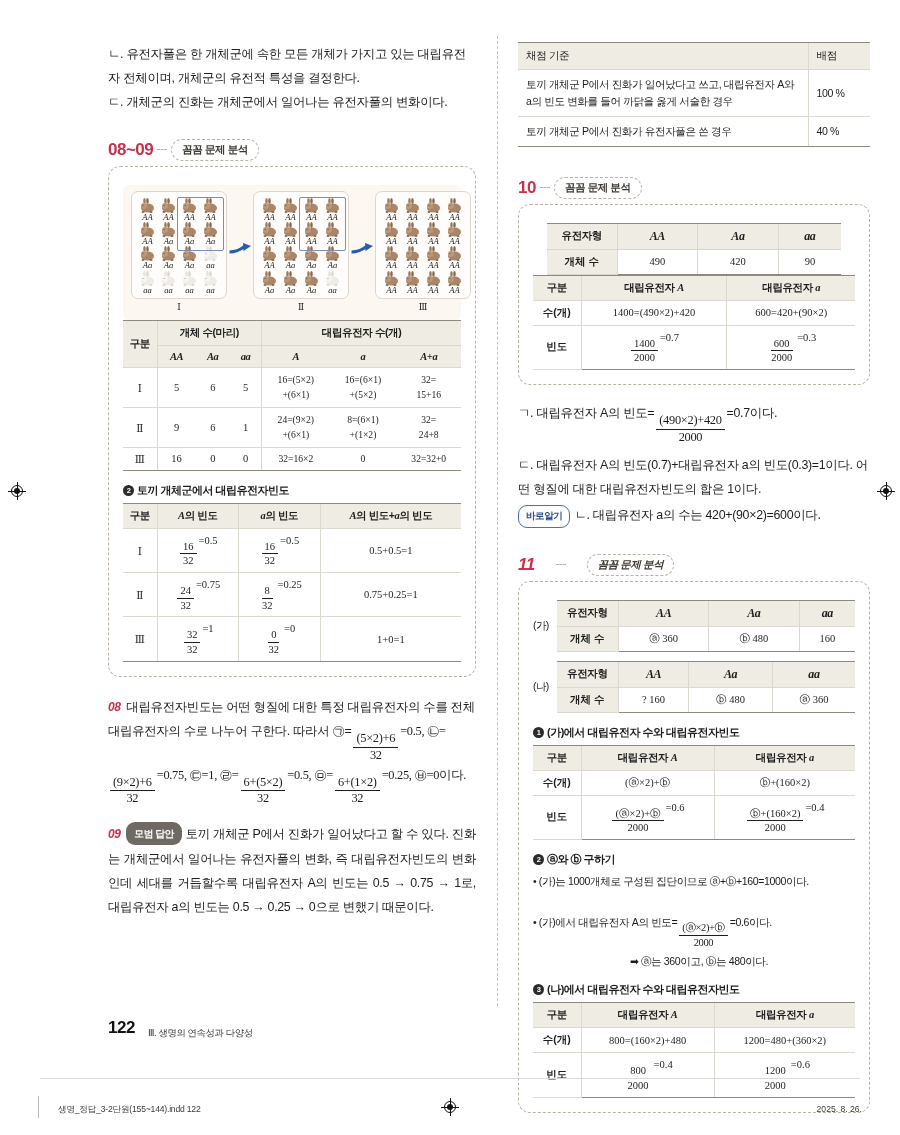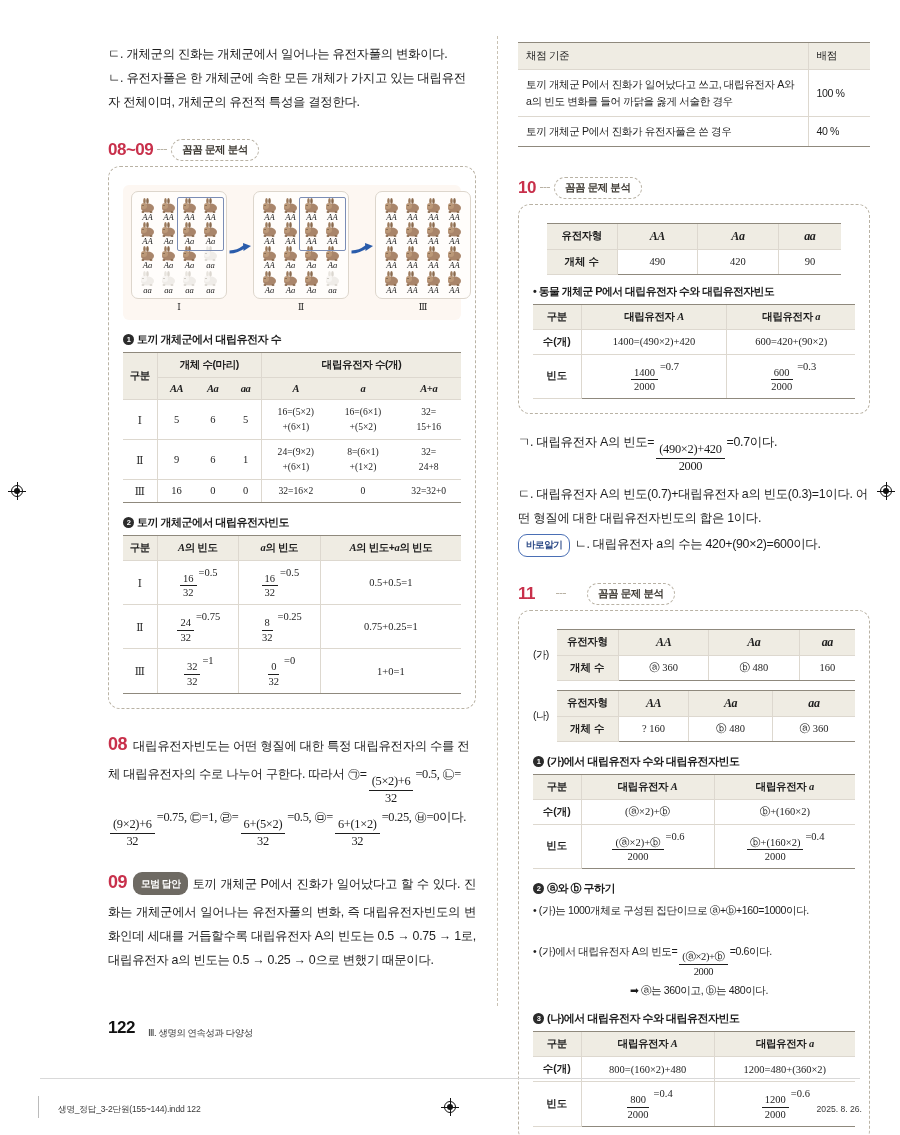--- a/index.html
+++ b/index.html
@@ -36,21 +36,21 @@
   
   .frac { display:inline-flex; flex-direction:column; align-items:center;
           vertical-align:-0.55em; margin:0 2px; line-height:1.12;
           font-family:"Liberation Serif","DejaVu Serif",serif; }
   .frac .num { border-bottom:1px solid #1d1d1d; padding:0 3px 1px 3px; }
   .frac .den { padding:1px 3px 0 3px; }
   .frac.sm { font-size:10.5px; }
 
   
   .qnum { color:#c8304b; font-weight:bold; font-size:17px; letter-spacing:-0.5px; }
-  .qnum-inline { color:#c8304b; font-weight:bold; font-size:18px; margin-right:6px; letter-spacing:-0.5px;}
+  .qnum-inline { color:#c8304b; font-weight:bold; font-size:12px; margin-right:6px; letter-spacing:-0.5px;font-style:italic;}
 
   
   .analysis-box { position:relative; border:1px dashed #b9b2a4; border-radius:12px;
                   padding:20px 14px 14px 14px; margin-top:14px; background:#fff; }
   .tagpill { border:1px dashed #b9b2a4; border-radius:11px; background:#fff;
              padding:3px 10px 3px 10px; font-size:10.5px; font-weight:bold;
              color:#3e3a33; letter-spacing:-0.4px; }
   .dashlink { width:10px; height:1px; border-top:1px dashed #b9b2a4; }
 
   
@@ -133,22 +133,22 @@
   <div class="reg-dot" style="left:883px; top:488px; width:6px; height:6px;"></div>
 
   <div class="reg-mark" style="left:441px; top:1098px;"></div>
   <div class="reg-circle" style="left:444px; top:1101px; width:12px; height:12px;"></div>
   <div class="reg-dot" style="left:447px; top:1104px; width:6px; height:6px;"></div>
 
   <div class="col-divider"></div>
 
   <div class="col-left">
 
+    <div class="body-text">ㄴ. 유전자풀은 한 개체군에 속한 모든 개체가 가지고 있는 대립유전자 전체이며, 개체군의 유전적 특성을 결정한다.</div>
     <div class="body-text">ㄷ. 개체군의 진화는 개체군에서 일어나는 유전자풀의 변화이다.</div>
-    <div class="body-text">ㄴ. 유전자풀은 한 개체군에 속한 모든 개체가 가지고 있는 대립유전자 전체이며, 개체군의 유전적 특성을 결정한다.</div>
 
     <div style="position:relative; margin-top:24px;">
       <div style="display:flex; align-items:center; gap:4px; margin-bottom:-9px; position:relative; z-index:3;">
         <span class="qnum">08~09</span>
         <span class="dashlink"></span>
         <span class="tagpill">꼼꼼 문제 분석</span>
       </div>
 
       <div class="analysis-box" style="padding-top:18px;">
 
@@ -772,23 +772,20 @@
                       <div class="glab">AA</div>
                     </div>
                 </div>
               </div>
               <div class="roman">Ⅲ</div>
             </div>
 
           </div>
         </div>
 
-        <div class="sec-label">
-          <span class="numdot">1</span><span>토끼 개체군에서 대립유전자 수</span>
-        </div>
         <table class="tbl">
           <thead>
             <tr>
               <th rowspan="2" style="width:34px;">구분</th>
               <th colspan="3" class="vl">개체 수(마리)</th>
               <th colspan="3" class="vl">대립유전자 수(개)</th>
             </tr>
             <tr>
               <th class="vl mathit">AA</th>
               <th class="mathit">Aa</th>
@@ -973,21 +970,20 @@
               <tr>
                 <th style="background:#efece3; font-weight:bold;">개체 수</th>
                 <td class="vl serif">490</td>
                 <td class="vl serif">420</td>
                 <td class="vl serif">90</td>
               </tr>
             </tbody>
           </table>
         </div>
 
-        <div class="minihead">• 동물 개체군 P에서 대립유전자 수와 대립유전자빈도</div>
 
         <table class="tbl">
           <thead>
             <tr>
               <th style="width:48px;">구분</th>
               <th class="vl">대립유전자 <span class="mathit">A</span></th>
               <th class="vl">대립유전자 <span class="mathit">a</span></th>
             </tr>
           </thead>
           <tbody>
@@ -1021,21 +1017,21 @@
           <span class="num">(490×2)+420</span>
           <span class="den">2000</span>
         </span><span>=0.7이다.</span>
     </div>
     <div class="body-text" style="margin-top:8px;">ㄷ. 대립유전자 A의 빈도(0.7)+대립유전자 a의 빈도(0.3)=1이다. 어떤 형질에 대한 대립유전자빈도의 합은 1이다.</div>
     <div class="body-text" style="margin-top:2px;">
       <span class="pill-blue">바로알기</span><span>ㄴ. 대립유전자 a의 수는 420+(90×2)=600이다.</span>
     </div>
 
     <div style="position:relative; margin-top:26px;">
-      <div style="display:flex; align-items:center; gap:21px; margin-bottom:-9px; position:relative; z-index:3;">
+      <div style="display:flex; align-items:center; gap:21px; margin-bottom:-9px; position:relative; z-index:3;font-style:italic;">
         <span class="qnum">11</span>
         <span class="dashlink"></span>
         <span class="tagpill">꼼꼼 문제 분석</span>
       </div>
 
       <div class="analysis-box" style="padding-top:18px;">
 
         <div class="lbl-left">
           <span class="grp-label">(가)</span>
           <table class="tbl">

